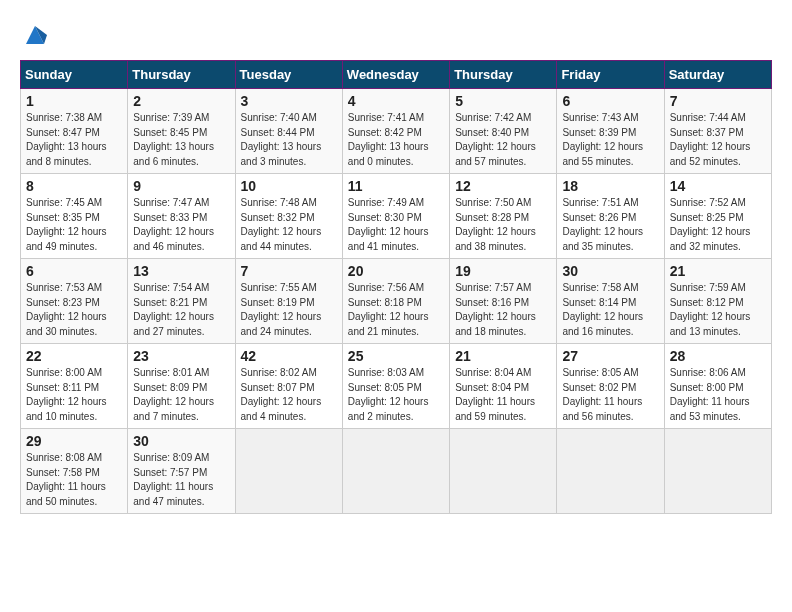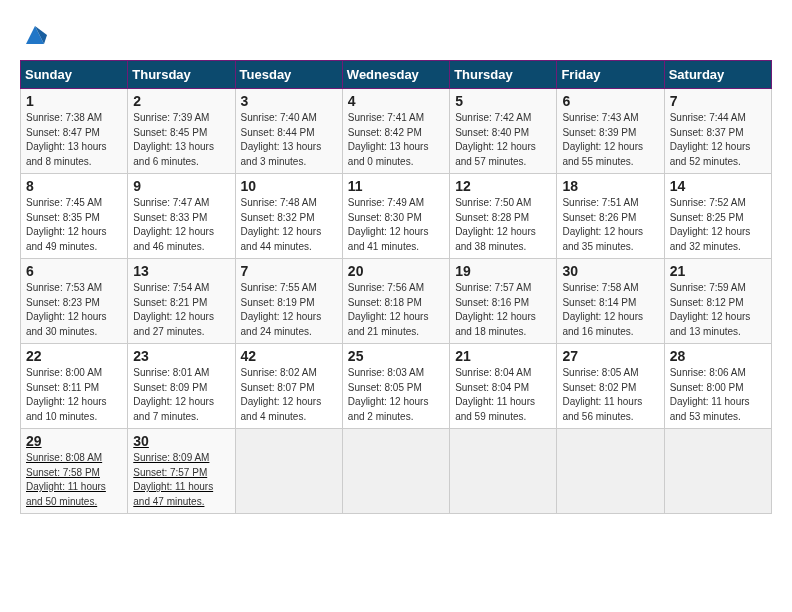--- a/index.html
+++ b/index.html
@@ -72,21 +72,21 @@
       color: #222;
       display: block;
       margin-bottom: 2px;
     }
     .day-detail {
       color: #333;
       font-size: 10px;
       line-height: 1.45;
     }
     td.empty { background: #f0f0f0 !important; }
-    tbody tr:last-child td { border-bottom: 1px solid #ccc; text-decoration: underline; }
+    tbody tr:last-child td { border-bottom: 1px solid #ccc; }
   </style>
 </head>
 <body>
 
 <div class="header">
   <div class="logo">
     <svg class="logo-icon" viewBox="0 0 40 40" xmlns="http://www.w3.org/2000/svg">
       <polygon points="8,32 20,8 32,32" fill="#2176c7"></polygon>
       <polygon points="20,8 36,20 32,32" fill="#1a5fa0"></polygon>
     </svg>

